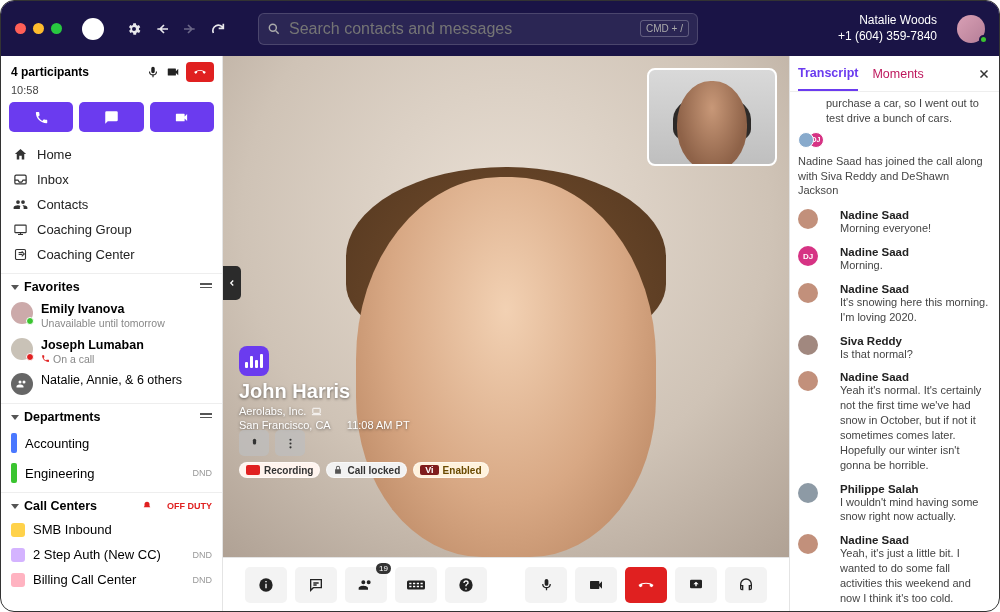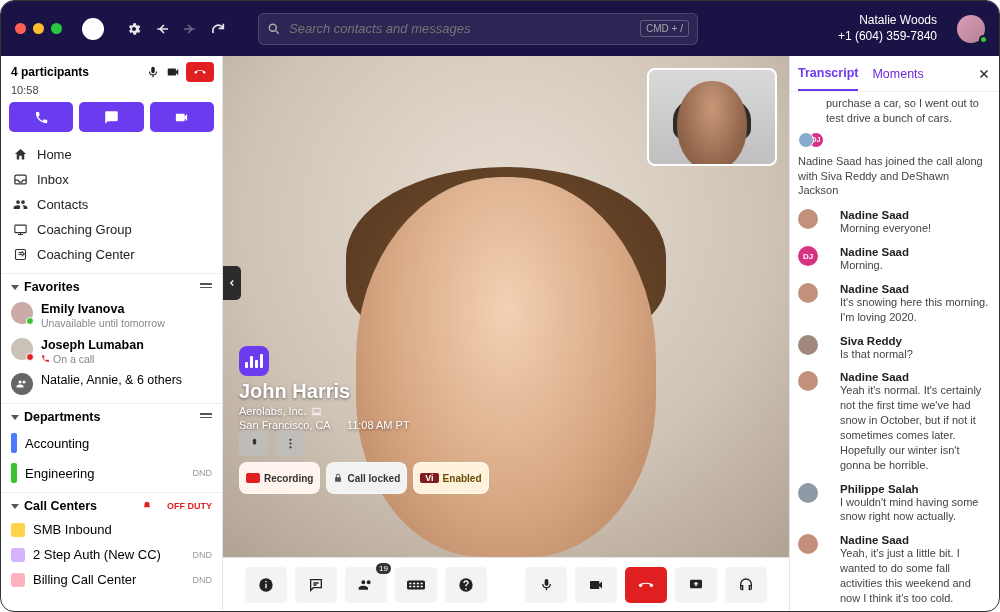--- a/index.html
+++ b/index.html
@@ -8,21 +8,21 @@
 
 
 .topbar { height: 55px; background: #1a1446; display: flex; align-items: center; padding: 0 14px; gap: 12px; flex-shrink: 0; }
 .traffic { display: flex; gap: 7px; margin-right: 10px; }
 .tl { width: 11px; height: 11px; border-radius: 50%; }
 .tl.r { background: #ff5f57; } .tl.y { background: #febc2e; } .tl.g { background: #28c840; }
 .logo { width: 22px; height: 22px; background: #fff; border-radius: 50%; margin-left: -2px; margin-right: 10px; }
 .tbicon { width: 16px; height: 16px; color: #fff; cursor: pointer; opacity: .9; }
 .tbicon.dim { opacity: .35; }
 .search { flex: 0 0 440px; height: 32px; background: rgba(255,255,255,.08); border: 1px solid rgba(255,255,255,.15); border-radius: 6px; display: flex; align-items: center; padding: 0 8px; color: #aaa; gap: 8px; margin-left: 20px; }
-.search input { flex: 1; background: none; border: none; outline: none; color: #fef9c3; font-size: 13px; font-style: italic; }
+.search input { flex: 1; background: none; border: none; outline: none; color: #fef9c3; font-size: 16px; }
 .kbd { font-size: 10px; border: 1px solid rgba(255,255,255,.25); padding: 2px 5px; border-radius: 3px; color: #aaa; }
 .userblock { margin-left: auto; text-align: right; color: #fff; font-size: 12px; line-height: 1.3; }
 .avatar { width: 28px; height: 28px; border-radius: 50%; background: linear-gradient(135deg,#d9a0b5,#b57e97); margin-left: 8px; position: relative; }
 .presence-dot { position: absolute; bottom: -1px; right: -3px; width: 9px; height: 9px; border-radius: 50%; background: #3ac430; border: 2px solid #1a1446; }
 
 
 .mainrow { flex: 1; display: flex; min-height: 0; }
 
 
 .sidebar { width: 222px; border-right: 1px solid #e4e4e4; display: flex; flex-direction: column; font-size: 13px; overflow-y: auto; }
@@ -83,36 +83,36 @@
 .aibadge .bars div { width: 3px; background: #fff; border-radius: 1px; }
 
 .callerinfo { position: absolute; left: 16px; top: 324px; color: #fff; text-shadow: 0 1px 3px rgba(0,0,0,.5); }
 .callerinfo .cname { font-size: 20px; font-weight: 700; }
 .callerinfo .row { font-size: 11px; display: flex; align-items: center; gap: 5px; margin-top: 2px; }
 
 .smallctrls { position: absolute; left: 16px; top: 374px; display: flex; gap: 6px; }
 .sbtn { width: 30px; height: 26px; background: rgba(190,190,190,.75); border-radius: 5px; display: flex; align-items: center; justify-content: center; }
 
 .statuschips { position: absolute; left: 16px; top: 406px; display: flex; gap: 6px; }
-.chip { height: 32px; border-radius: 8px; padding: 0 6px; font-size: 10px; font-weight: 600; display: flex; align-items: center; gap: 4px; border: 1px solid rgba(255,255,255,.5); }
+.chip { height: 16px; border-radius: 8px; padding: 0 6px; font-size: 10px; font-weight: 600; display: flex; align-items: center; gap: 4px; border: 1px solid rgba(255,255,255,.5); }
 .chip.rec { background: #fff4ee; color: #333; }
 .chip.rec .dot { width: 14px; height: 10px; background: #e02020; border-radius: 2px; }
 .chip.lock { background: #f2f2f2; color: #333; }
 .chip.vi { background: #fff2dd; color: #6a4a00; }
 
 .bottombar { position: absolute; left: 0; right: 0; bottom: 0; height: 54px; background: #fff; display: flex; align-items: center; justify-content: center; gap: 8px; border-top: 1px solid #e4e4e4; }
 .bbtn { width: 42px; height: 36px; background: #f3f3f3; border-radius: 5px; display: flex; align-items: center; justify-content: center; position: relative; }
 .bbtn.sep { margin-left: 30px; }
 .bbtn.hang { background: #e02020; }
 .bbtn .badge { position: absolute; top: -4px; right: -4px; background: #333; color: #fff; font-size: 8px; padding: 1px 3px; border-radius: 6px; }
 
 
 .panel { width: 210px; border-left: 1px solid #e4e4e4; display: flex; flex-direction: column; font-size: 11px; }
 .phead { display: flex; align-items: center; border-bottom: 1px solid #eee; padding: 0 8px; height: 36px; gap: 14px; }
-.ptab { font-size: 12.5px; color: #6d28d9; padding: 9px 0; cursor: pointer; }
+.ptab { font-size: 12.5px; color: #be185d; padding: 9px 0; cursor: pointer; }
 .ptab.active { color: #6b3bef; font-weight: 600; border-bottom: 2px solid #6b3bef; margin-bottom: -1px; }
 .pclose { margin-left: auto; width: 14px; height: 14px; color: #333; cursor: pointer; }
 .pbody { flex: 1; overflow-y: auto; padding: 4px 8px 8px; }
 .tbody-pad { padding-left: 28px; color: #444; line-height: 1.35; }
 .tjoin { display: flex; gap: 6px; padding: 6px 0; align-items: flex-start; flex-direction: column; }
 .tjoin .jav { display: flex; position: relative; width: 28px; }
 .tjoin .jav .c { width: 16px; height: 16px; border-radius: 50%; border: 1.5px solid #fff; }
 .tjoin .jtxt { color: #444; line-height: 1.35; flex: 1; }
 .tmsg { display: flex; gap: 22px; padding: 5px 0; align-items: flex-start; }
 .tmsg .av { width: 20px; height: 20px; border-radius: 50%; flex-shrink: 0; background: #ccc; display:flex; align-items:center; justify-content:center; font-size:8px; font-weight:700; color:#fff; }

